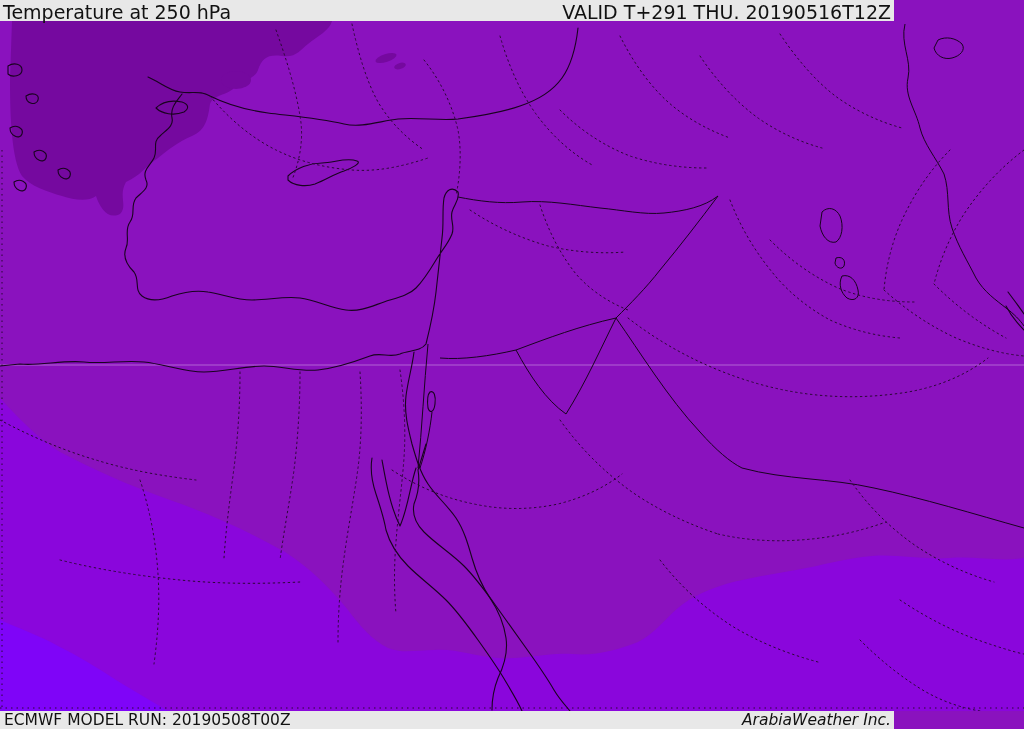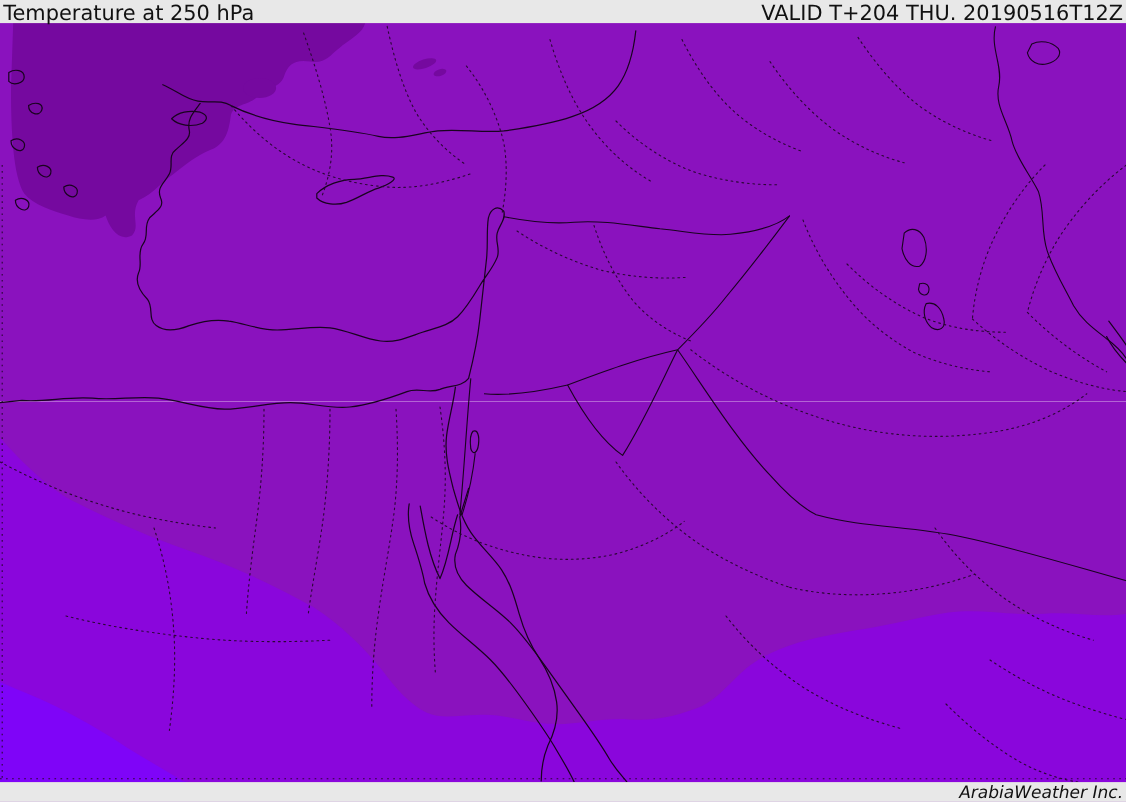--- a/index.html
+++ b/index.html
@@ -1,19 +1,19 @@
 <!DOCTYPE html>
 <html style="--bar_bg: #e8e8e8; --bar_text: #111111; --band_medium: #8A12BE; --band_dark: #75099F; --band_bright: #8A06DC; --band_brightest: #7F04F8; --line_color: #19031f; --dotted_color: #2a0734; --faint_line: rgba(255,255,255,0.35);"><head>
 <meta charset="utf-8">
 <style>
   html,body{margin:0;padding:0;background:#bbb;}
   #screen{position:relative;width:1024px;height:729px;overflow:hidden;
           font-family:"DejaVu Sans",sans-serif;background:var(--band_medium,#8A12BE);}
   
-  .bar{position:absolute;left:0;width:1024px;background:var(--bar_bg,#e8e8e8);z-index:5;}
+  .bar{position:absolute;left:0;width:894px;background:var(--bar_bg,#e8e8e8);z-index:5;}
   #topbar{top:0;height:21px;overflow:visible;}
   #bottombar{top:711px;height:18px;}
   .bar-text{position:absolute;color:var(--bar_text,#111111);white-space:nowrap;}
   #title{left:3px;top:1px;font-size:19px;}
   #valid{right:3px;top:1px;font-size:19px;}
   #modelrun{left:4px;top:0px;font-size:15.5px;}
   #attrib{right:3px;top:0px;font-size:15.5px;font-style:italic;}
   
   #mapsvg{position:absolute;left:0;top:0;z-index:1;}
   .coast{fill:none;stroke:var(--line_color,#19031f);stroke-width:1.1;stroke-linejoin:round;stroke-linecap:round;}
@@ -176,20 +176,21 @@
                M 850 480 C 868 506 890 528 916 546 C 940 562 966 574 994 582
                M 900 600 C 924 616 950 630 978 640 C 1000 648 1022 654 1024 654
                M 860 640 C 880 660 902 678 926 692 C 944 702 962 708 980 711
                M 628 318 C 664 346 706 368 752 382 C 798 396 846 400 894 394 C 930 390 962 378 988 358
                M 392 470 C 416 486 444 498 474 504 C 502 510 530 510 558 504 C 582 498 604 488 622 474"></path>
     </g>
   </svg>
 
   <div id="topbar" class="bar">
     <span id="title" class="bar-text">Temperature at 250 hPa</span>
-    <span id="valid" class="bar-text">VALID T+204 THU. 20190516T12Z</span>
+    <span id="valid" class="bar-text">VALID T+291 THU. 20190516T12Z</span>
   </div>
 
   <div id="bottombar" class="bar">
+    <span id="modelrun" class="bar-text">ECMWF MODEL RUN: 20190508T00Z</span>
     <span id="attrib" class="bar-text">ArabiaWeather Inc.</span>
   </div>
 
 </div>
 
 </body></html>

